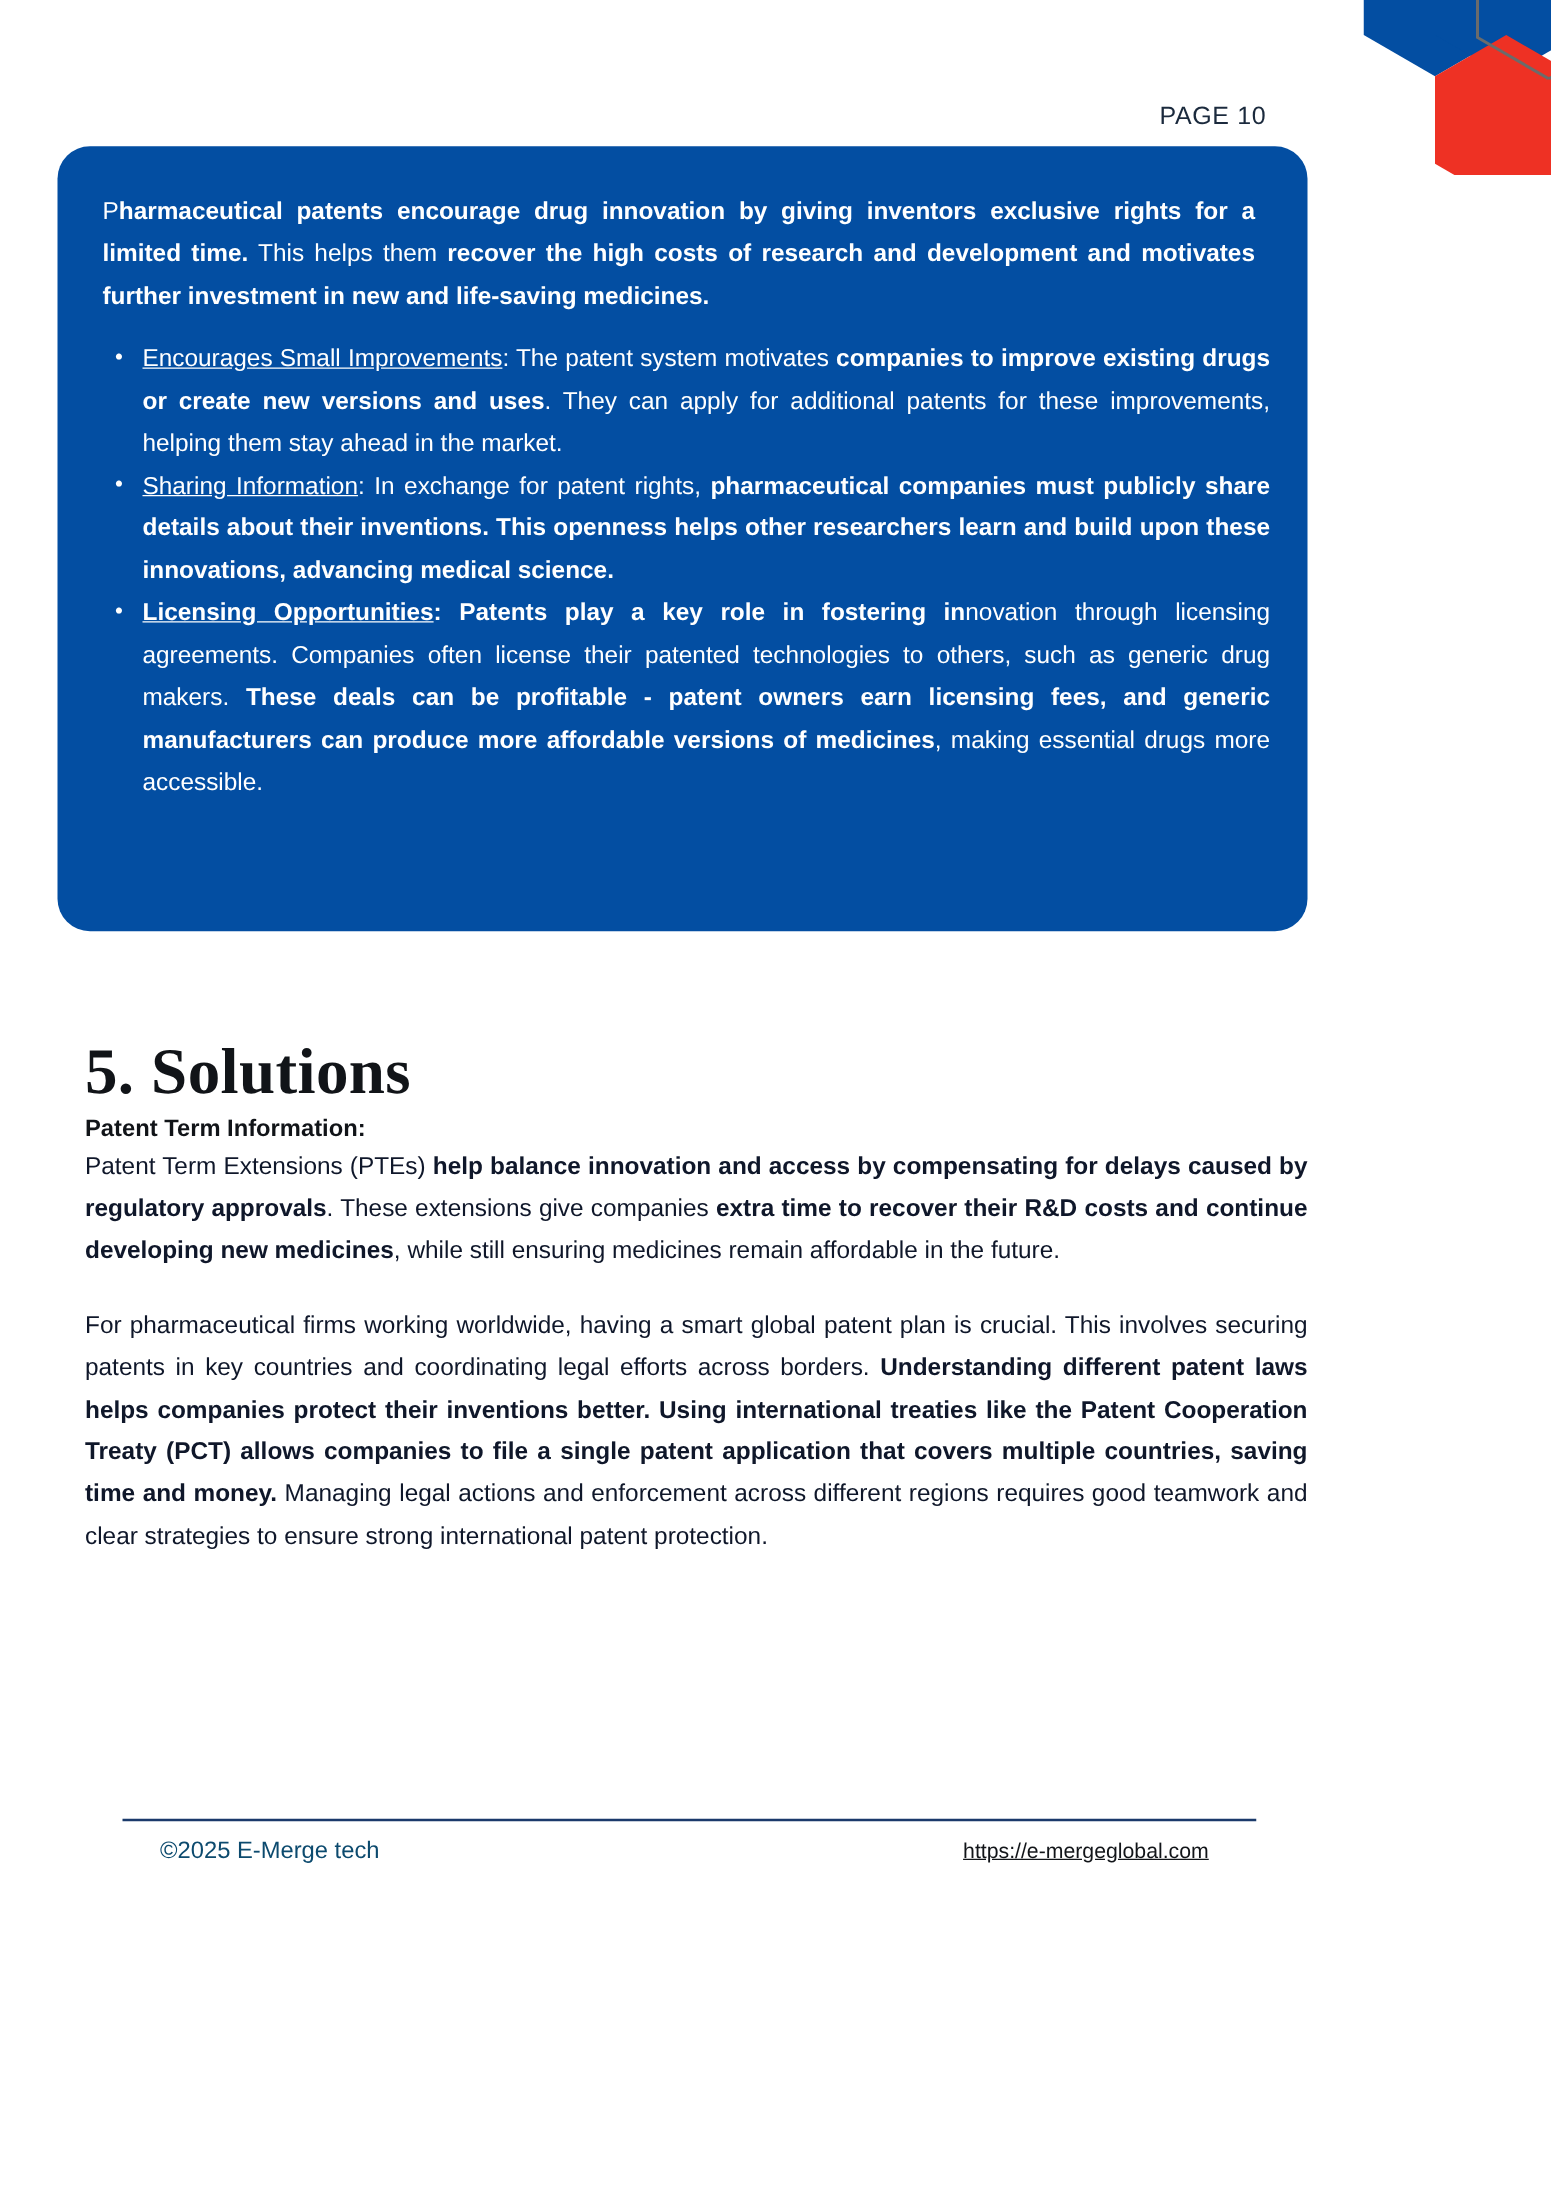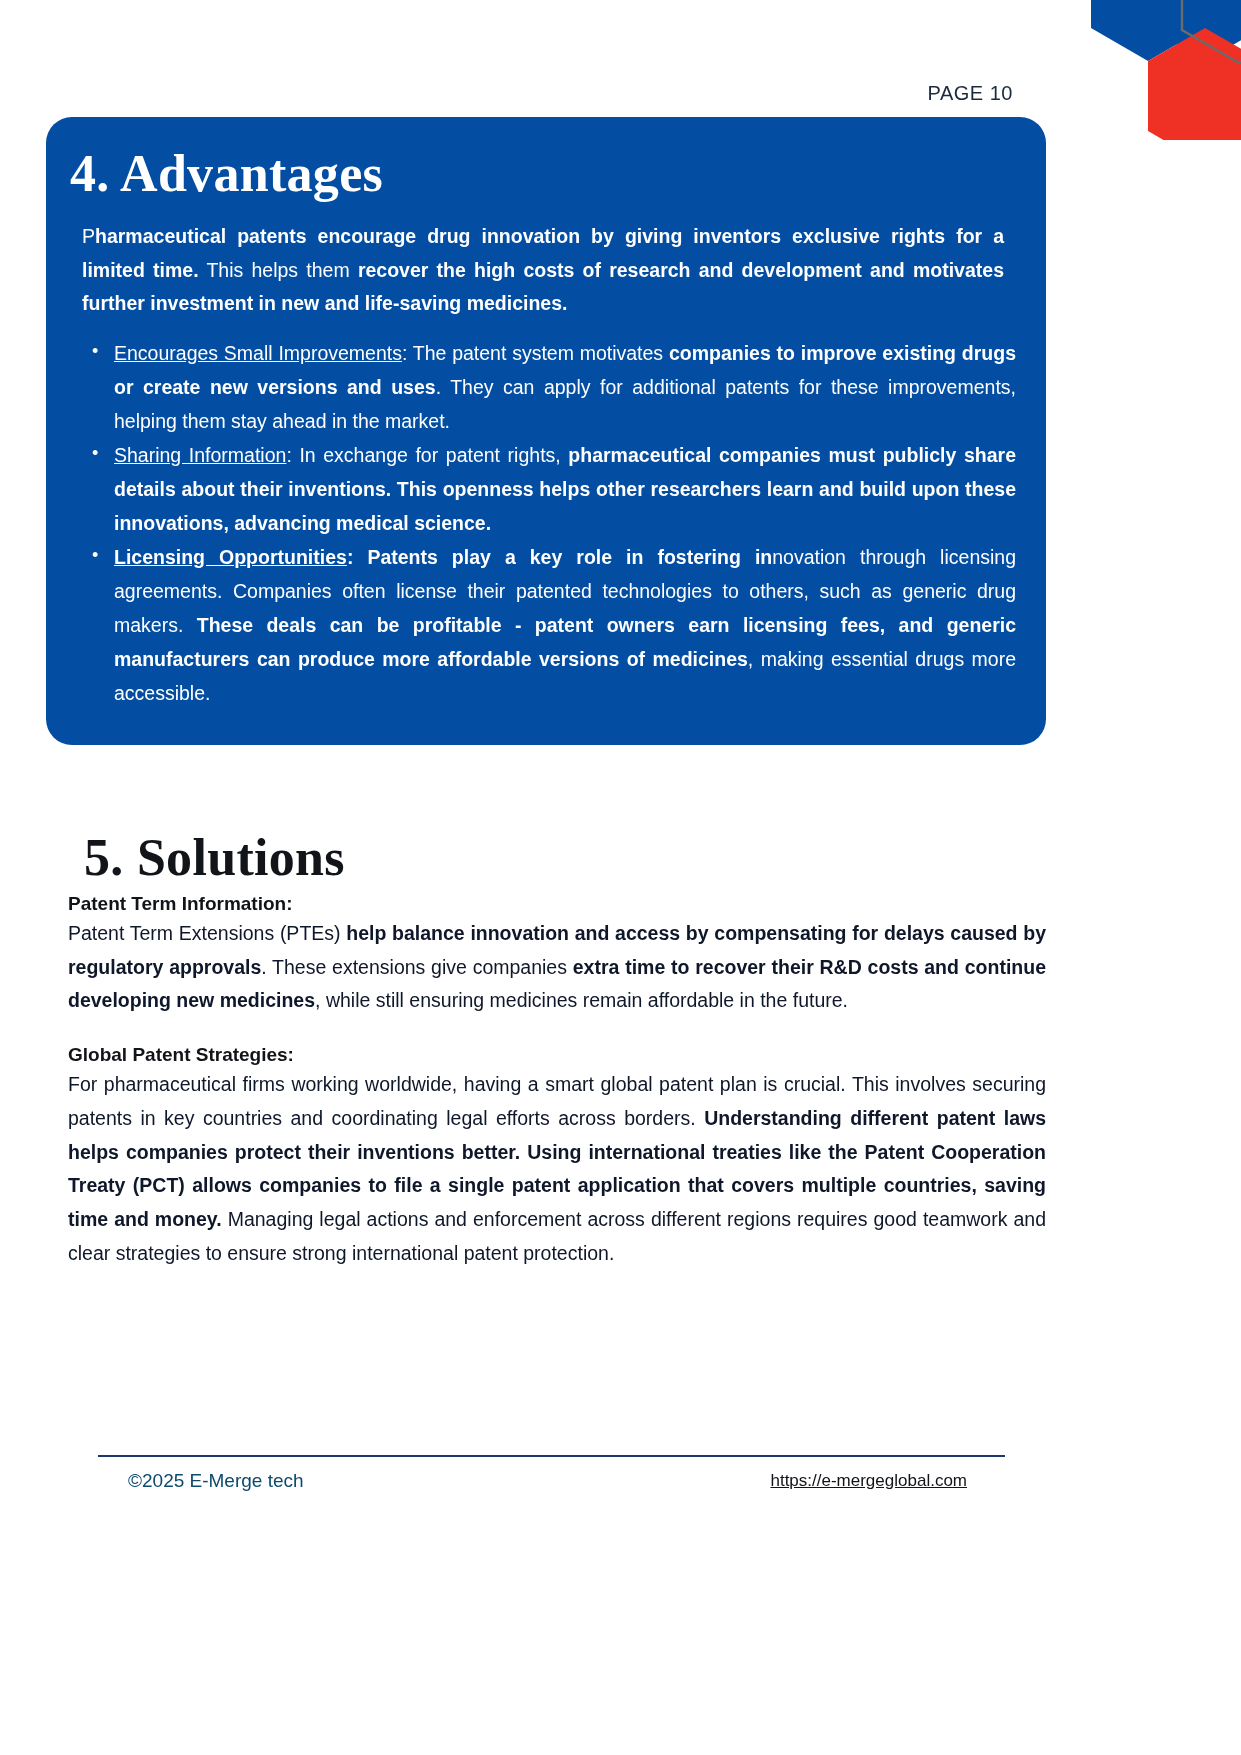--- a/index.html
+++ b/index.html
@@ -90,21 +90,21 @@
     top: -1px;
     font-size: 18px;
     color: #ffffff;
   }
   .b { font-weight: bold; }
   .u { text-decoration: underline; }
 
   
   #solutions-title {
     position: absolute;
-    left: 84px;
+    left: 68px;
     top: 793px;
     font-family: "Liberation Serif", serif;
     font-weight: bold;
     font-size: 52px;
     color: #111418;
     letter-spacing: 0.3px;
   }
 
   #solutions-body {
     position: absolute;
@@ -171,21 +171,20 @@
 
   <polygon points="194,28 251,61 251,131 194,164 137,131 137,61" fill="#ee3124"></polygon>
 
   <path d="M171 -30 L171 30 L228 63" fill="none" stroke="#6b6b6b" stroke-width="2.4"></path>
   <path d="M228 63 L246 53" fill="none" stroke="#6b6b6b" stroke-width="2.4"></path>
 </svg>
 
 <div id="page-number">PAGE 10</div>
 
 <section id="advantages-panel">
-  <h1 id="advantages-title">4. Advantages</h1>
 
   <p class="panel-text" id="advantages-intro">
     <span>P</span><span class="b">harmaceutical patents encourage drug innovation by giving inventors exclusive rights for a limited time.</span><span> This helps them </span><span class="b">recover the high costs of research and development and motivates further investment in new and life-saving medicines.</span>
   </p>
 
   <ul id="advantages-list">
     <li>
       <span class="u">Encourages Small Improvements</span><span>: The patent system motivates </span><span class="b">companies to improve existing drugs or create new versions and uses</span><span>. They can apply for additional patents for these improvements, helping them stay ahead in the market.</span>
     </li>
     <li>
@@ -199,21 +198,20 @@
 
 <h1 id="solutions-title">5. Solutions</h1>
 
 <div id="solutions-body">
 
   <p class="sub-heading">Patent Term Information:</p>
   <p class="body-par">
     <span>Patent Term Extensions (PTEs) </span><span class="b">help balance innovation and access by compensating for delays caused by regulatory approvals</span><span>. These extensions give companies </span><span class="b">extra time to recover their R&amp;D costs and continue developing new medicines</span><span>, while still ensuring medicines remain affordable in the future.</span>
   </p>
 
-  <p class="sub-heading">Global Patent Strategies:</p>
   <p class="body-par">
     <span>For pharmaceutical firms working worldwide, having a smart global patent plan is crucial. This involves securing patents in key countries and coordinating legal efforts across borders. </span><span class="b">Understanding different patent laws helps companies protect their inventions better. Using international treaties like the Patent Cooperation Treaty (PCT) allows companies to file a single patent application that covers multiple countries, saving time and money.</span><span> Managing legal actions and enforcement across different regions requires good teamwork and clear strategies to ensure strong international patent protection.</span><span class="b"></span><span></span>
   </p>
 
 </div>
 
 <div id="footer-rule"></div>
 <div id="footer">
   <span id="footer-copyright">©2025 E-Merge tech</span>
   <a id="footer-link" href="#">https://e-mergeglobal.com</a>

